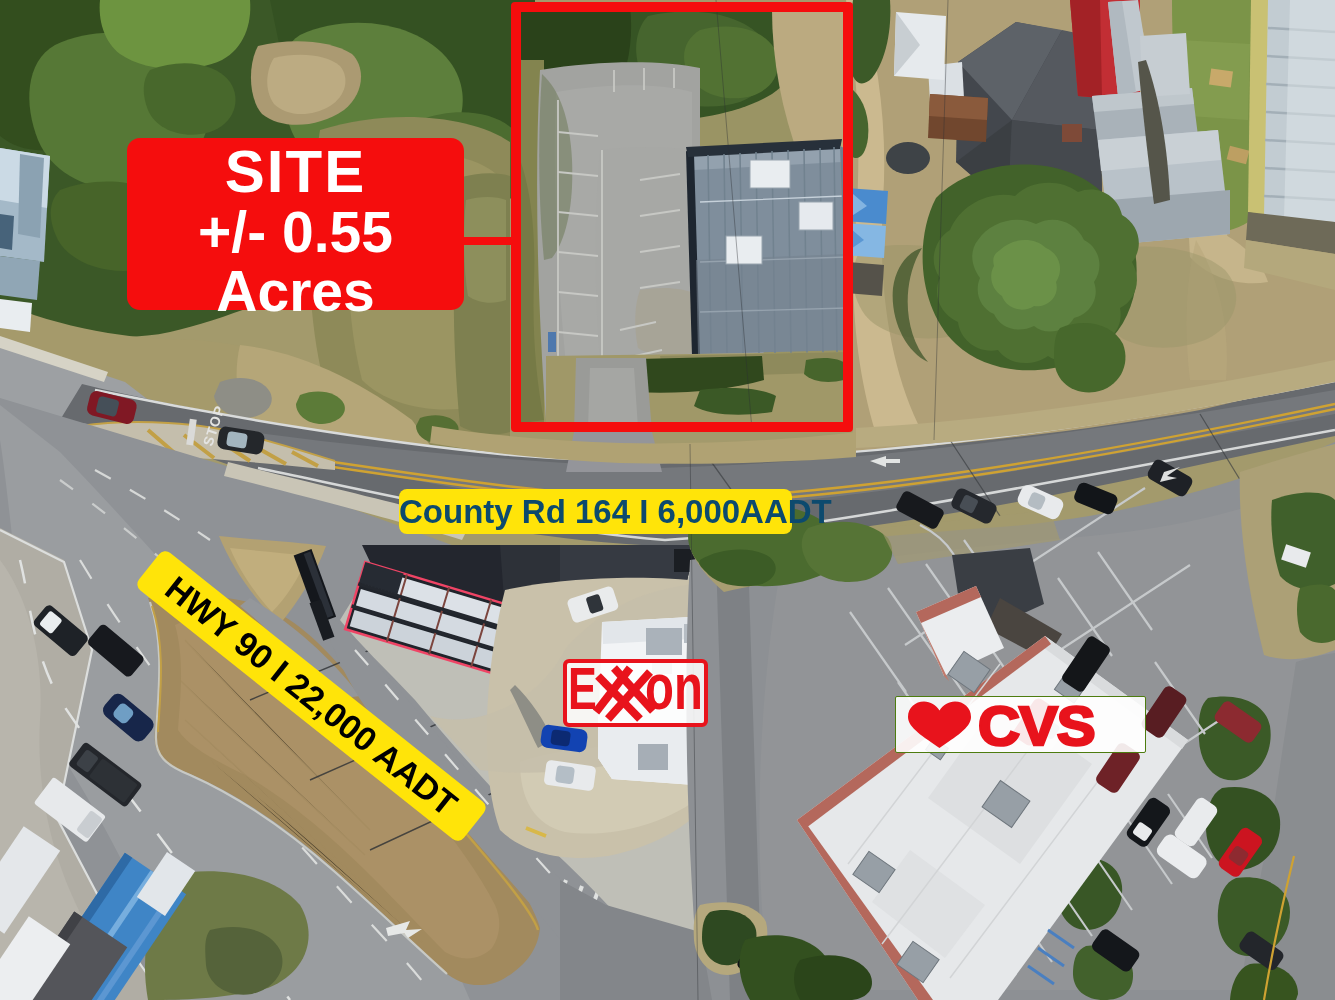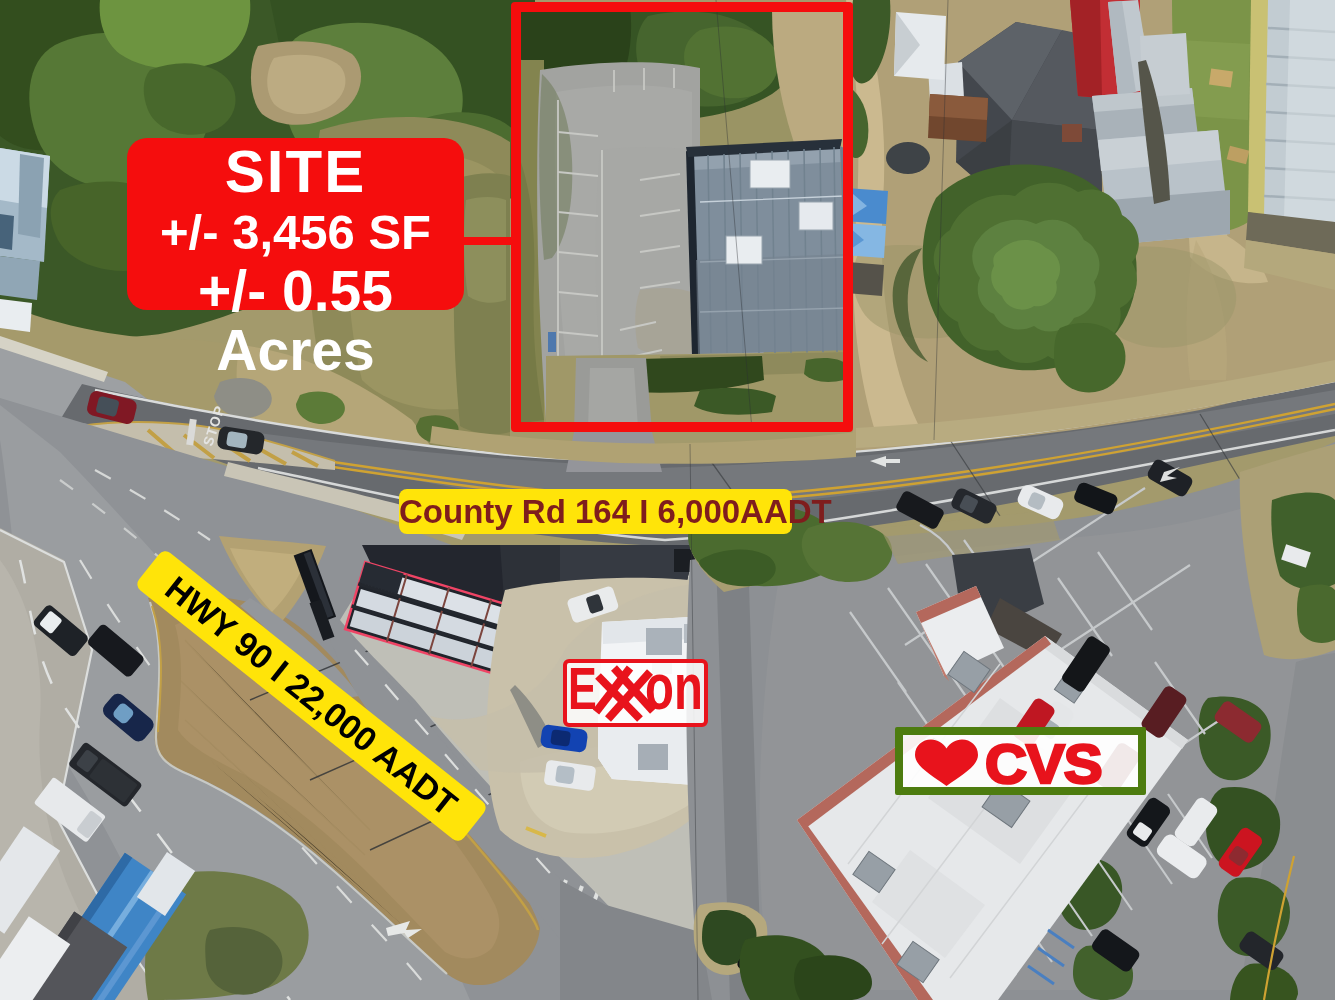--- a/index.html
+++ b/index.html
@@ -568,30 +568,29 @@
     <path d="M716,0 L752,430"></path>
     <path d="M948,0 L934,440"></path>
     <path d="M690,444 L698,1000"></path>
   </g>
 </svg>
 
 <div class="ann" style="left:511px;top:2px;width:342px;height:430px;border:10px solid #f50d0d;border-radius:4px;"></div>
 
 <div class="ann" style="left:462px;top:237px;width:52px;height:8px;background:#f50d0d;"></div>
 
-<div class="ann" style="left:127px;top:138px;width:337px;height:172px;background:#f50d0d;border-radius:20px;color:#fff;text-align:center;font-weight:bold;">
+<div class="ann" style="left:127px;top:138px;width:337px;height:172px;background:#f50d0d;border-radius:13px;color:#fff;text-align:center;font-weight:bold;">
 
   <div style="font-size:60px;line-height:62px;margin-top:3px;letter-spacing:2px;">SITE</div>
 
-  <div style="font-size:49px;line-height:59px;">+/- 3,456 SF</div>
 
   <div style="font-size:57px;line-height:59px;">+/- 0.55 Acres</div>
 </div>
 
-<div class="ann" style="left:399px;top:489px;width:393px;height:45px;background:#ffe409;border-radius:8px;color:#7f1d1d;font-weight:bold;font-size:33px;line-height:45px;text-align:center;white-space:nowrap;">County Rd 164 I 6,000AADT</div>
+<div class="ann" style="left:399px;top:489px;width:393px;height:45px;background:#ffe409;border-radius:8px;color:#0c4a6e;font-weight:bold;font-size:33px;line-height:45px;text-align:center;white-space:nowrap;">County Rd 164 I 6,000AADT</div>
 
 <div class="ann" style="left:104px;top:672px;width:415px;height:48px;background:#ffe409;border-radius:8px;color:#000;font-weight:bold;font-size:34px;line-height:48px;text-align:center;white-space:nowrap;transform:rotate(38.5deg);">HWY 90 I 22,000 AADT</div>
 
 <div class="ann" style="left:563px;top:659px;width:145px;height:68px;background:rgba(255,255,255,0.86);border:4px solid #e8131c;border-radius:6px;">
   <svg width="137" height="60" viewBox="0 0 137 60">
     <g fill="#e8131c">
       <g transform="translate(1,46) scale(0.72,1)">
           <text font-family="Liberation Sans, sans-serif" font-size="60" font-weight="bold">E</text>
         </g>
       <g transform="translate(78,46) scale(0.74,1)">
@@ -600,20 +599,20 @@
     </g>
     <g stroke="#e8131c" stroke-width="8" fill="none" stroke-linecap="butt">
       <path d="M31,13 L73,56"></path>
       <path d="M63,5 L29,49"></path>
       <path d="M47,5 L86,48"></path>
       <path d="M83,9 L41,56"></path>
     </g>
   </svg>
 </div>
 
-<div class="ann" style="left:895px;top:727px;width:251px;height:68px;background:rgba(255,255,255,0.9);border:8px solid #4d7c0f;border-radius:2px;">
+<div class="ann" style="left:895px;top:696px;width:251px;height:57px;background:rgba(255,255,255,0.9);border:1px solid #4d7c0f;border-radius:2px;">
   <svg width="243" height="54" viewBox="0 0 243 54">
     <path d="M43.5,51 C28,40 12,31 12,20 C12,10.5 19.5,4.5 28,4.5 C34.5,4.5 40,8 43.5,13.5 C47,8 52.5,4.5 59,4.5 C67.5,4.5 75,10.5 75,20 C75,31 59,40 43.5,51 Z" fill="#e8131c"></path>
     <g transform="translate(82,48) scale(1.06,1)">
         <text font-family="Liberation Sans, sans-serif" font-size="55" font-weight="bold" fill="#e8131c" stroke="#e8131c" stroke-width="2.6" letter-spacing="-1">CVS</text>
       </g>
   </svg>
 </div>
 
 </body></html>

